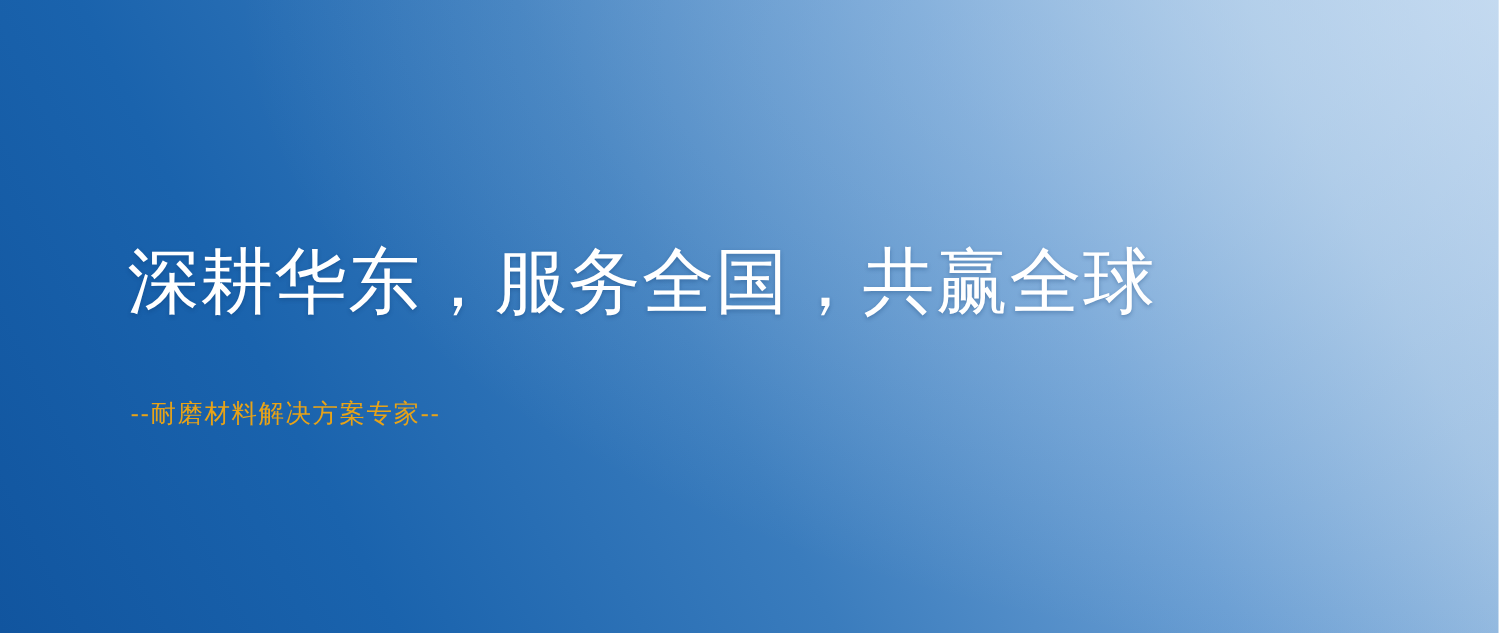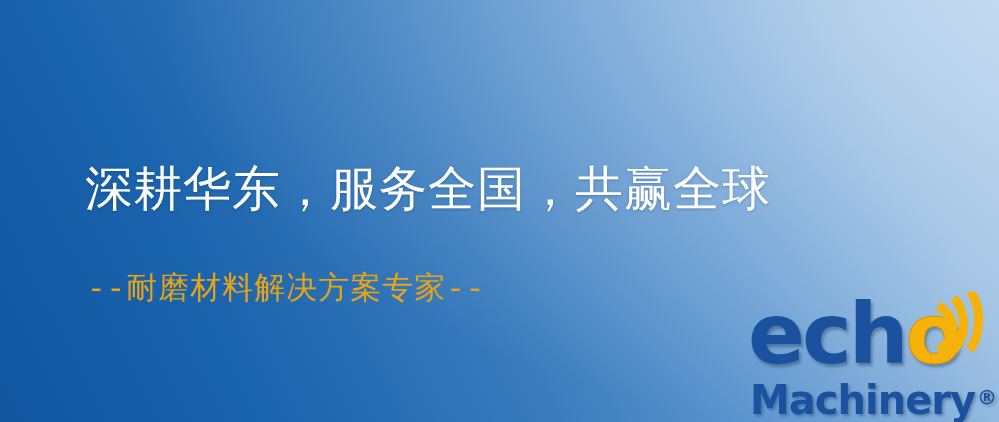--- a/index.html
+++ b/index.html
@@ -21,23 +21,23 @@
 
   #headline{
     left:85px;top:152px;
     font-family:"DejaVu Serif","Liberation Serif",serif;
     font-size:48px;line-height:72px;color:#ffffff;
     white-space:nowrap;letter-spacing:1px;
     text-shadow:0 1px 3px rgba(10,50,100,.30);
   }
 
   #subtitle{
-    left:87px;top:274px;
-    font-family:Liberation Mono, monospace;
-    font-size:31px;line-height:32px;color:#e8a317;
+    left:87px;top:260px;
+    font-family:Liberation Sans, sans-serif;
+    font-size:17px;line-height:32px;color:#e8a317;
     white-space:nowrap;letter-spacing:1px;
   }
 
   
   #logo{
     left:744px;top:292px;width:255px;height:130px;
   }
   #logo-wordmark{
     position:absolute;left:4px;top:0px;
     font-family:"DejaVu Sans",sans-serif;
@@ -58,28 +58,13 @@
 </style>
 </head>
 <body>
 
 <div id="banner">
 
   <div class="layer" id="headline">深耕华东，服务全国，共赢全球</div>
 
   <div class="layer" id="subtitle">--耐磨材料解决方案专家--</div>
 
-  <div class="layer" id="logo">
-
-    <div id="logo-wordmark"><span>ech</span><span class="o-orange">o</span></div>
-
-    <svg id="logo-waves" viewBox="0 0 66 62">
-      <g fill="none" stroke="#f5b20a" stroke-width="9" stroke-linecap="butt">
-        <path d="M6 58 A24 24 0 0 0 6 14" transform="translate(-1,0)"></path>
-        <path d="M22 58 A40 40 0 0 0 22 6" transform="translate(-1,0)"></path>
-        <path d="M38 58 A56 56 0 0 0 38 -2" transform="translate(-1,0)"></path>
-      </g>
-    </svg>
-
-    <div id="logo-sub"><span>Machinery</span><span class="reg">®</span></div>
-
-  </div>
 </div>
 
 </body></html>

